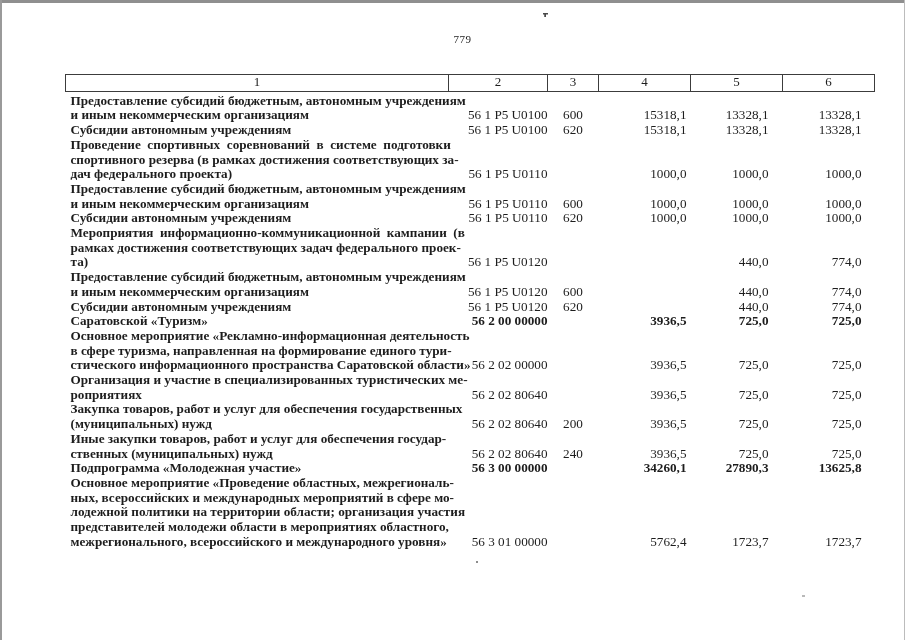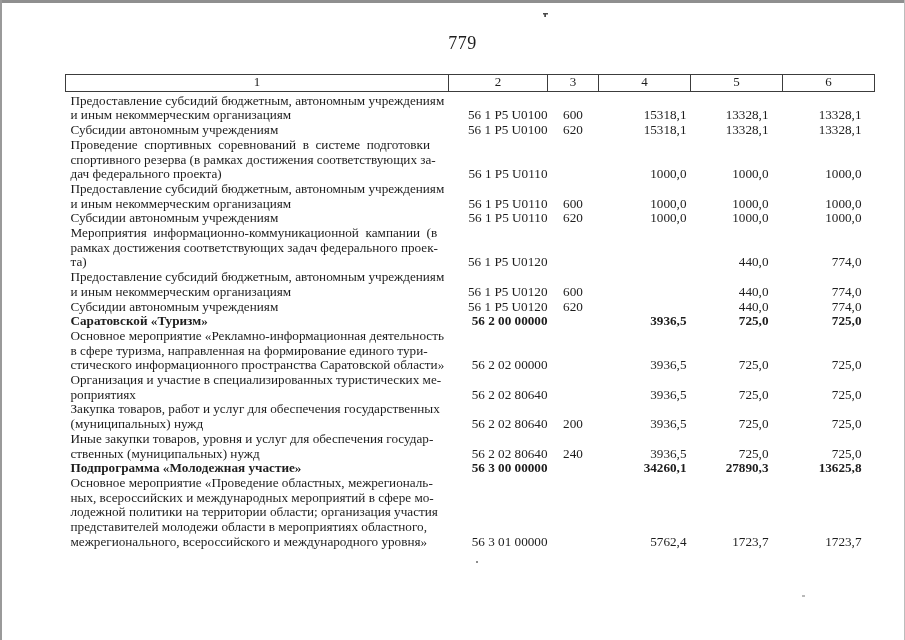--- a/index.html
+++ b/index.html
@@ -14,21 +14,21 @@
   
   .edge-top    { position: absolute; top: 0; left: 0; width: 905px; height: 3px; background: #8f8f8f; }
   .edge-left   { position: absolute; top: 0; left: 0; width: 2px; height: 640px; background: #9a9a9a; }
   .edge-right  { position: absolute; top: 0; right: 0; width: 1px; height: 640px; background: #bcbcbc; }
   .speck-1 { position: absolute; left: 543px; top: 13px; width: 5px; height: 4px; background: #4a4a4a; clip-path: polygon(0 0,100% 0,100% 35%,60% 35%,60% 100%,25% 100%,25% 35%,0 35%); }
   .speck-2 { position: absolute; left: 802px; top: 595px; width: 3px; height: 2px; background: #b9b9b9; }
   .speck-3 { position: absolute; left: 476px; top: 561px; width: 2px; height: 2px; background: #8c8c8c; }
 
   .page-number {
     position: absolute; top: 33px; left: 58px; width: 809px;
-    text-align: center; font-size: 18px; letter-spacing: 0.5px;
+    text-align: center; font-size: 11px; letter-spacing: 0.5px;
   }
 
   table.budget {
     position: absolute; left: 65px; top: 74px;
     width: 809px; table-layout: fixed;
     border-collapse: collapse;
     font-size: 13.2px; line-height: 14.7px;
   }
   col.c1 { width: 383px; }
   col.c2 { width: 99px; }
@@ -45,21 +45,21 @@
     padding: 0 0 1px 0;
     text-align: center;
     vertical-align: middle;
   }
   tbody td {
     padding: 0;
     vertical-align: bottom;
     font-size: 13.2px;
   }
   tbody tr.first-row td { padding-top: 2px; }
-  td.name  { padding-left: 5px; white-space: pre; text-align: left; }
+  td.name  { padding-left: 5px; white-space: pre; text-align: left; font-weight: bold; }
   td.code  { padding-left: 10px; white-space: nowrap; text-align: right; }
   td.vr    { text-align: center; margin-top: 8px; }
   td.a4    { text-align: right; padding-right: 4px; margin-top: 47px; }
   td.a5    { text-align: right; padding-right: 14px; }
   td.a6    { text-align: right; padding-right: 13px; }
   tr.bold td { font-weight: bold; }
 </style>
 </head>
 <body>
 
@@ -193,21 +193,21 @@
       <tr>
         <td class="name">Закупка товаров, работ и услуг для обеспечения государственных
 (муниципальных) нужд</td>
         <td class="code">56 2 02 80640</td>
         <td class="vr">200</td>
         <td class="a4">3936,5</td>
         <td class="a5">725,0</td>
         <td class="a6">725,0</td>
       </tr>
       <tr>
-        <td class="name">Иные закупки товаров, уровня и услуг для обеспечения государ-
+        <td class="name">Иные закупки товаров, работ и услуг для обеспечения государ-
 ственных (муниципальных) нужд</td>
         <td class="code">56 2 02 80640</td>
         <td class="vr">240</td>
         <td class="a4">3936,5</td>
         <td class="a5">725,0</td>
         <td class="a6">725,0</td>
       </tr>
       <tr class="bold">
         <td class="name">Подпрограмма «Молодежная участие»</td>
         <td class="code">56 3 00 00000</td>

